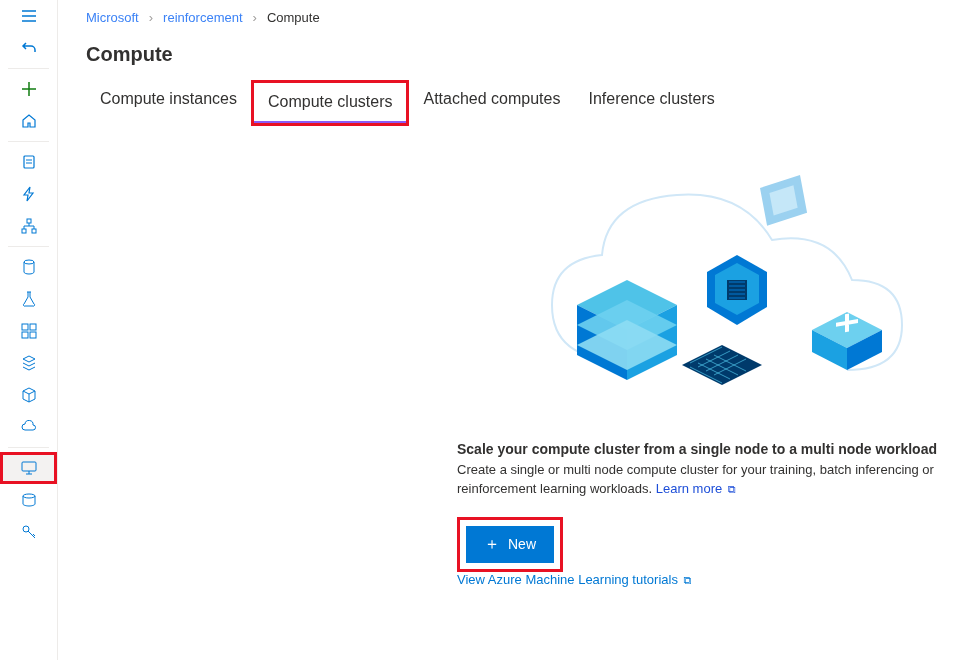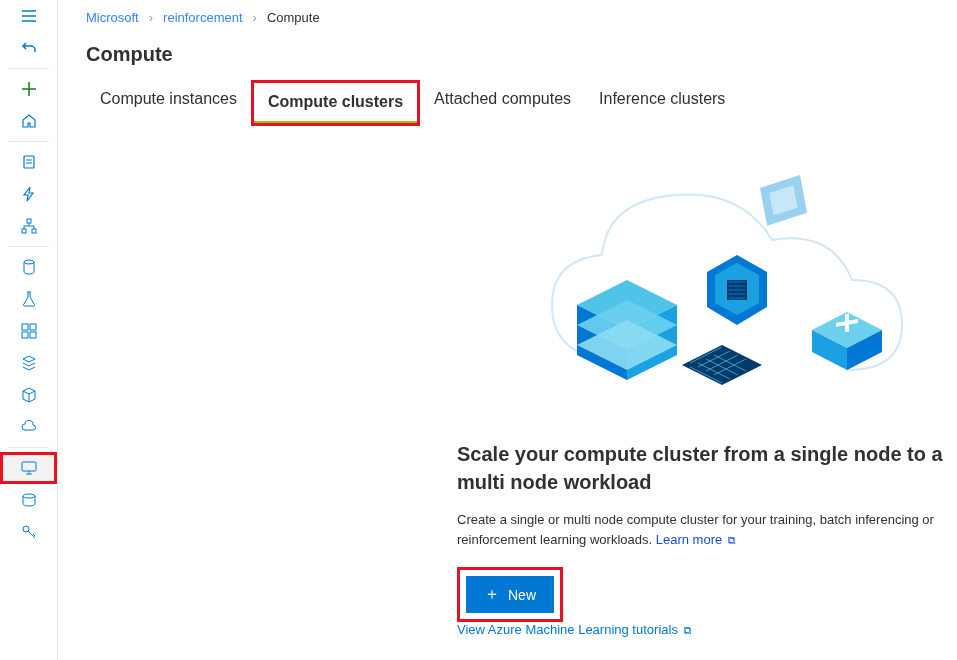--- a/index.html
+++ b/index.html
@@ -11,27 +11,27 @@
   .side-icon.highlighted { outline: 3px solid #e81123; outline-offset: -3px; }
   .side-icon.active { background: #f3f2f1; }
   .main { flex: 1; padding: 0 0 0 28px; overflow: auto; }
   .breadcrumb { display: flex; align-items: center; gap: 10px; font-size: 13px; padding: 10px 0 14px; }
   .breadcrumb a { color: #3b82f6; text-decoration: none; cursor: pointer; }
   .breadcrumb .sep { color: #a19f9d; }
   .breadcrumb .current { color: #323130; }
   h1.page-title { font-size: 20px; font-weight: 600; margin: 4px 0 14px; }
   .tabs { display: flex; gap: 0; margin-bottom: 24px; }
   .tab { padding: 10px 14px; font-size: 16px; color: #323130; cursor: pointer; border-bottom: 2px solid transparent; }
-  .tab.active { border-bottom: 2px solid #84cc16; font-weight: 700; }
+  .tab.active { border-bottom: 2px solid #8b5cf6; font-weight: 400; }
   .tab-wrap.highlighted { border: 3px solid #e81123; }
   .tab-wrap { display: inline-block; }
   .content { display: flex; justify-content: flex-end; padding-right: 0; }
   .hero { width: 500px; margin-top: 10px; }
   .illustration { width: 430px; height: 260px; margin: 0 auto 20px; position: relative; }
-  .hero h2 { font-size: 20px; font-weight: 600; margin-bottom: 14px; line-height: 1.4; }
+  .hero h2 { font-size: 14px; font-weight: 600; line-height: 1.4; }
   .hero p { font-size: 13px; color: #323130; line-height: 1.5; margin-bottom: 18px; }
   .hero p a { color: #1d4ed8; text-decoration: none; cursor: pointer; }
   .new-btn-wrap { display: inline-block; }
   .new-btn-wrap.highlighted { border: 3px solid #e81123; padding: 6px; }
   .new-btn { background: #0078d4; color: #fff; border: none; padding: 8px 18px; font-size: 14px; cursor: pointer; display: inline-flex; align-items: center; gap: 8px; }
   .new-btn .plus { font-size: 16px; font-weight: 300; }
   .tutorials-link { display: block; color: #0078d4; text-decoration: none; font-size: 13px; cursor: pointer; }
   svg { display: block; }
   .ext-icon { display: inline-block; margin-left: 2px; font-size: 11px; }
 </style>

